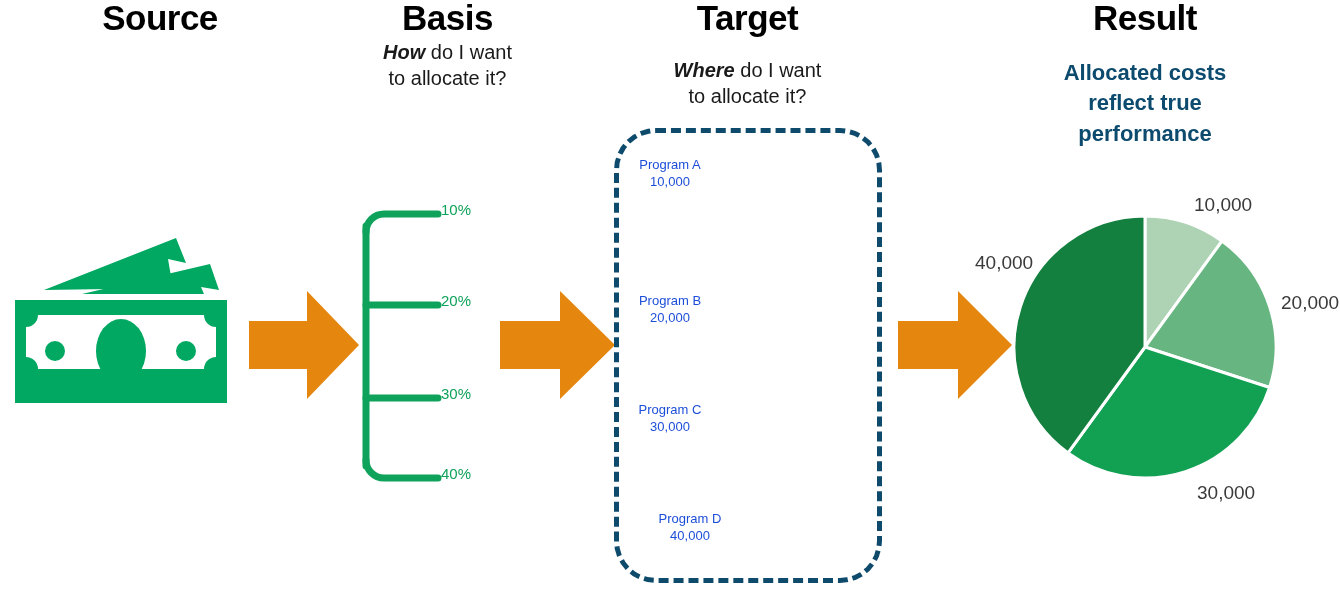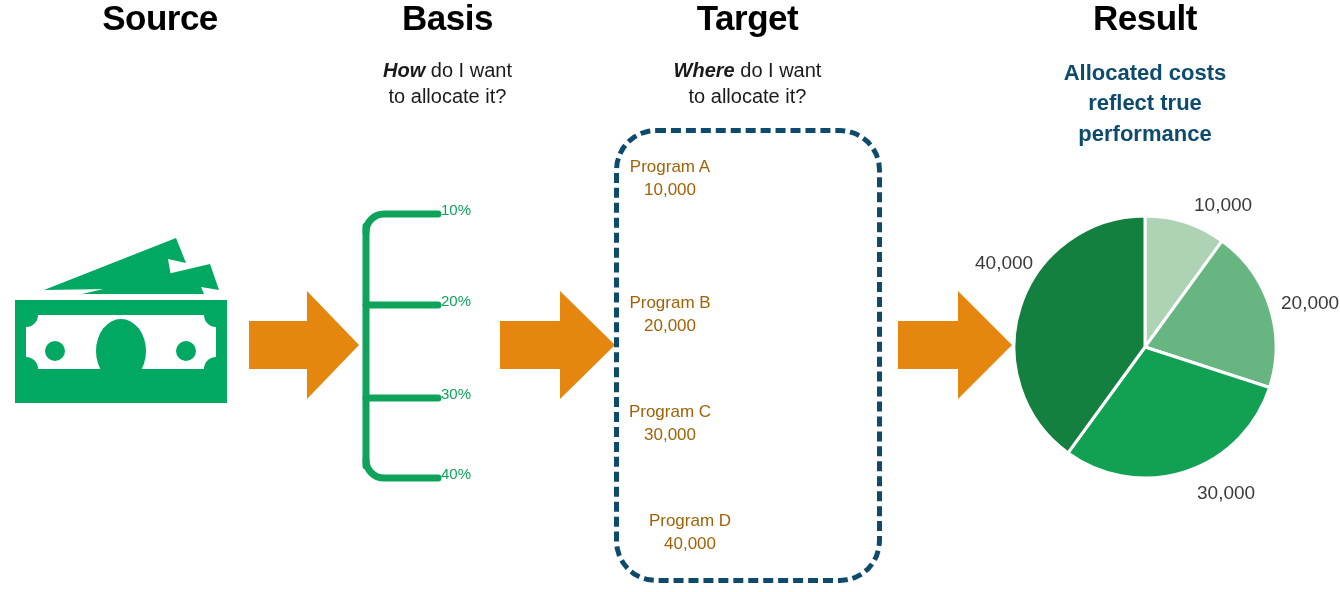--- a/index.html
+++ b/index.html
@@ -88,23 +88,23 @@
     height: 455px;
     border: 5px dashed #0e4a6b;
     border-radius: 42px;
     box-sizing: border-box;
   }
   .program {
     position: absolute;
     left: 0;
     width: 100%;
     text-align: center;
-    font-size: 17px;
+    font-size: 13px;
     line-height: 1.33;
-    color: #a16207;
+    color: #1d4ed8;
   }
 
   
   .pie-wrap {
     position: absolute;
     left: 1012px;
     top: 214px;
     width: 266px;
     height: 266px;
   }
@@ -117,21 +117,21 @@
   }
 </style>
 </head>
 <body>
 
 <div id="canvas">
 
   <div class="col-title" style="left:30px; top:0px; width:260px;">Source</div>
 
   <div class="col-title" style="left:340px; top:0px; width:215px;">Basis</div>
-  <div class="col-sub" style="left:340px; top:57px; width:215px;">
+  <div class="col-sub" style="left:340px; top:39px; width:215px;">
     <span class="lead">How</span><span> do I want</span><br>
     <span>to allocate it?</span>
   </div>
 
   <div class="col-title" style="left:615px; top:0px; width:265px;">Target</div>
   <div class="col-sub" style="left:605px; top:57px; width:285px;">
     <span class="lead">Where</span><span> do I want</span><br>
     <span>to allocate it?</span>
   </div>
 

